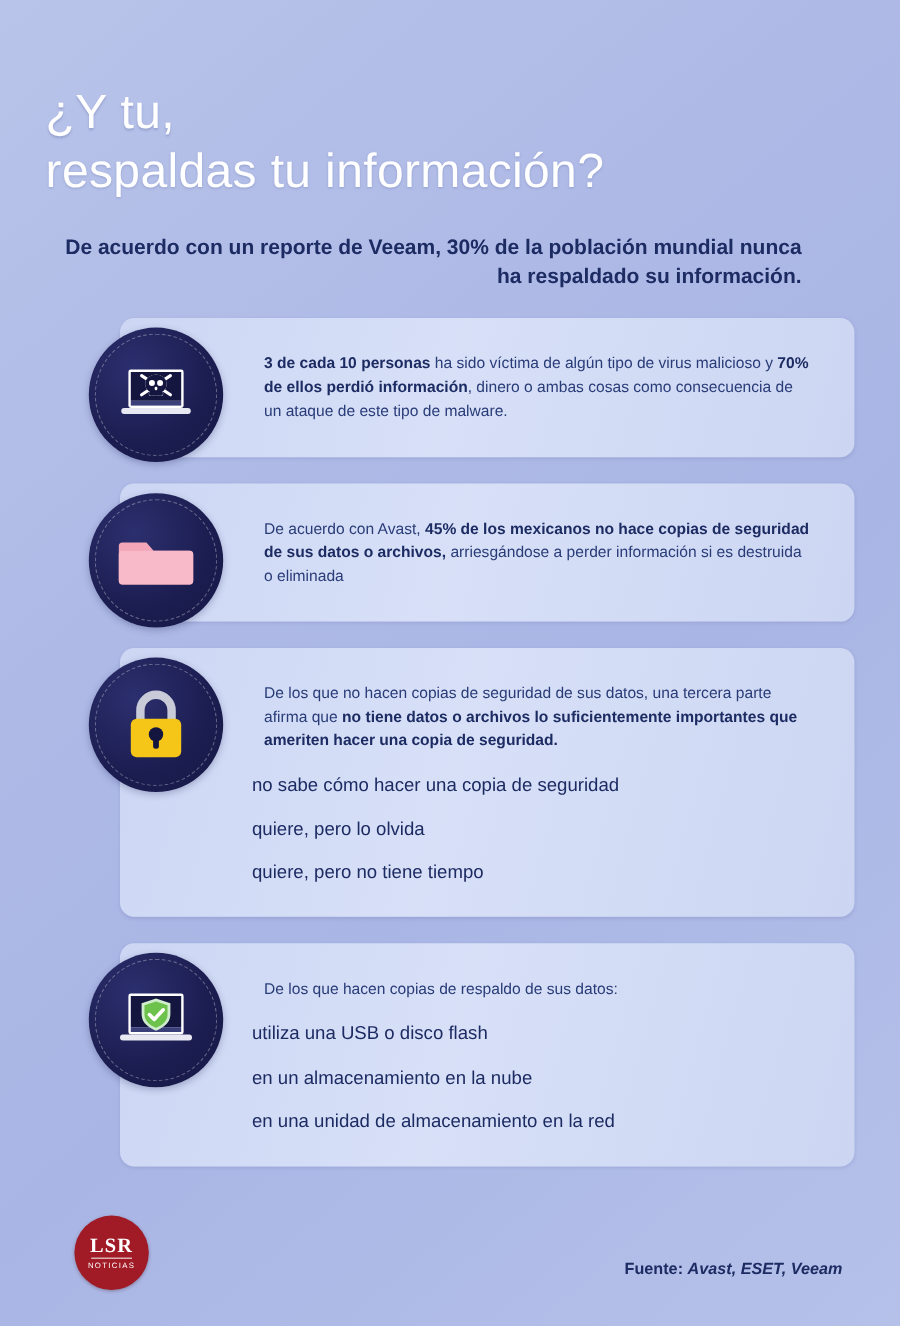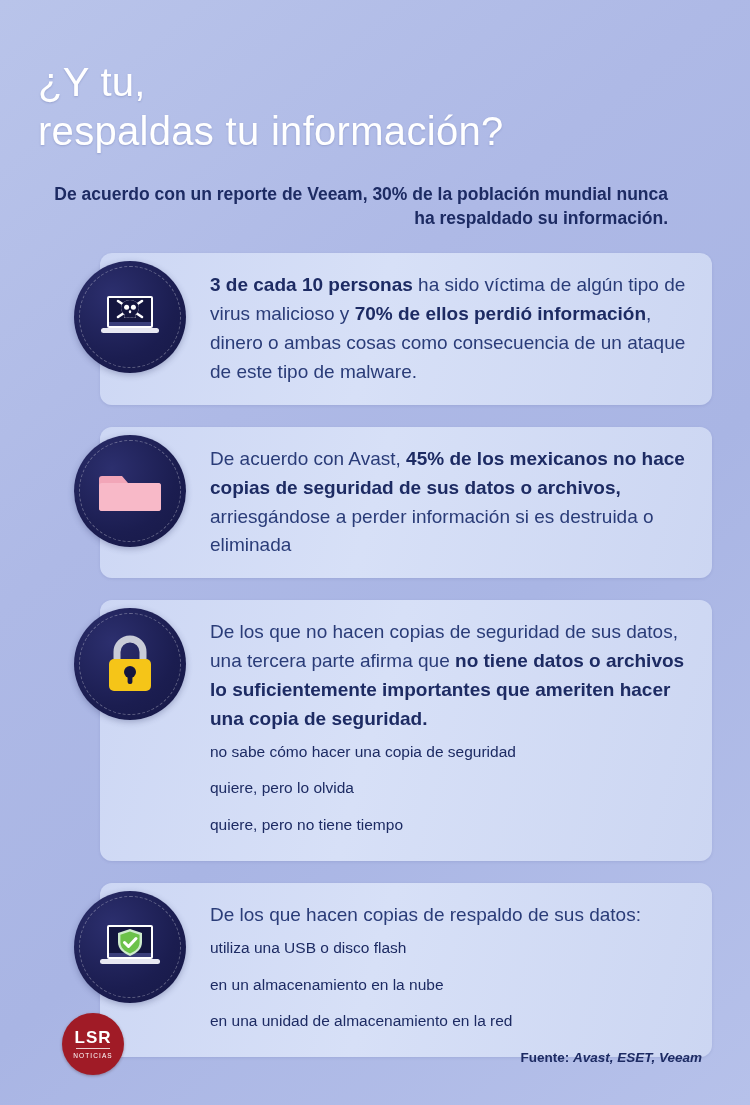--- a/index.html
+++ b/index.html
@@ -12,21 +12,21 @@
     font-family: "Liberation Sans", sans-serif;
     background: linear-gradient(140deg, #b9c4ea 0%, #aeb9e6 35%, #a9b5e4 60%, #b6c1ea 100%);
     overflow: hidden;
     position: relative;
   }
   .infographic {
     position: relative;
     width: 750px;
     height: 1105px;
     box-sizing: border-box;
-    padding: 0 38px;
+    padding: 12px 38px;
   }
 
   
   .title {
     padding-top: 58px;
     color: #ffffff;
     font-size: 40px;
     line-height: 1.22;
     font-weight: 400;
     letter-spacing: 0.3px;
@@ -54,23 +54,23 @@
   .panel {
     background: linear-gradient(105deg, #cdd7f4 0%, #d7e0f7 45%, #ccd6f2 100%);
     border-radius: 12px;
     margin-left: 62px;
     padding: 18px 26px 18px 110px;
     box-sizing: border-box;
     box-shadow: 0 1px 3px rgba(70,80,140,0.14);
     min-height: 96px;
   }
   .panel p {
-    margin: 0;
+    margin: 10px;
     color: #2a3c78;
-    font-size: 19px;
+    font-size: 13px;
     line-height: 1.52;
   }
   .panel p b {
     color: #1d2b63;
     font-weight: bold;
   }
   .bullet-line {
     margin: 0;
     padding: 7px 0 7px 0;
     color: #1d2b63;
@@ -123,20 +123,21 @@
     flex-direction: column;
     align-items: center;
     justify-content: center;
     box-shadow: 0 1px 3px rgba(60,20,25,0.35);
   }
   .logo .logo-main {
     font-size: 17px;
     font-weight: bold;
     letter-spacing: 1px;
     line-height: 1;
+    font-family: Liberation Serif, serif;
   }
   .logo .logo-sub {
     font-size: 6.5px;
     letter-spacing: 1.1px;
     margin-top: 3px;
   }
   .logo .rule {
     width: 34px;
     height: 1px;
     background: rgba(255,255,255,0.8);

